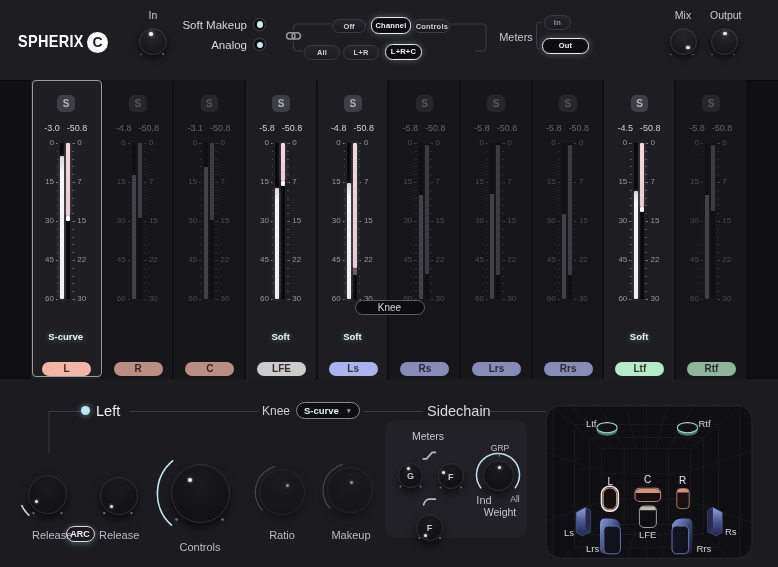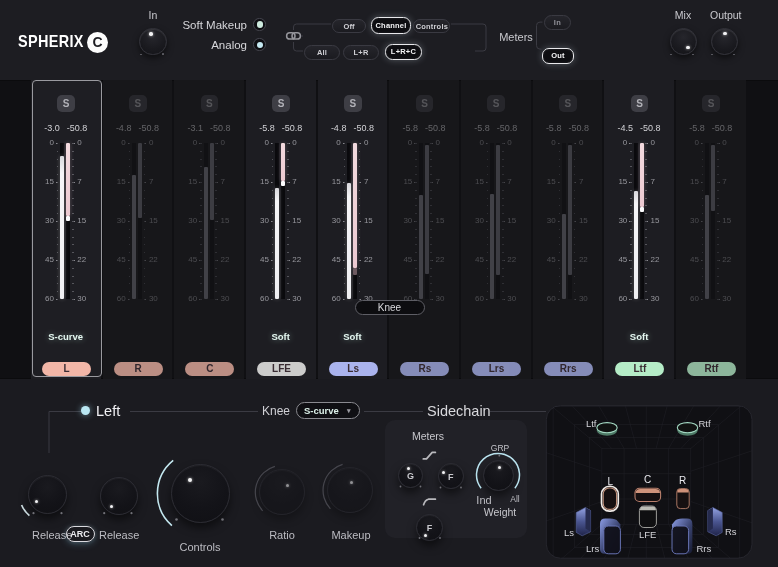--- a/index.html
+++ b/index.html
@@ -105,21 +105,21 @@
   <div class="gbtn" style="left:331.8px;top:18.9px;width:34.6px;">Off</div>
   <div class="gbtn on" style="left:371px;top:17.3px;width:40px;height:16.5px;">Channel</div>
   <div class="gbtn" style="left:413.3px;top:18.9px;width:37.1px;">Controls</div>
   <div class="gbtn" style="left:303.9px;top:45.1px;width:36.3px;">All</div>
   <div class="gbtn" style="left:343.3px;top:45.1px;width:35.5px;">L+R</div>
   <div class="gbtn on" style="left:384.9px;top:43.6px;width:37.1px;height:16.5px;">L+R+C</div>
   <div class="gbtn" style="left:424.4px;top:45.1px;width:50px;margin-top:39px;">L+R+C+Lfe</div>
 
   <div id="meterslab">Meters</div>
   <div class="gbtn" style="left:543.5px;top:15.4px;width:27.8px;color:#93939b;">In</div>
-  <div class="gbtn on" style="left:542px;top:48px;width:32px;height:15.5px;border-radius:7px;">Out</div>
+  <div class="gbtn on" style="left:542px;top:38px;width:47px;height:15.5px;">Out</div>
 
   <div class="klab" style="left:669px;top:8.5px;width:28px;">Mix</div>
   <div class="knob" style="left:669.5px;top:28px;width:27px;height:27px;">
      <div class="dot" style="left:15.8px;top:16.8px;width:3.4px;height:3.4px;"></div>
       </div>
   <div class="ktick" style="left:670px;top:53.5px;"></div>
   <div class="ktick" style="left:692px;top:53.5px;"></div>
   <div class="klab" style="left:710px;top:8.5px;width:28px;">Output</div>
   <div class="knob" style="left:710.5px;top:28px;width:27px;height:27px;">
      <div class="dot" style="left:11.8px;top:2.8px;width:3.4px;height:3.4px;"></div>

